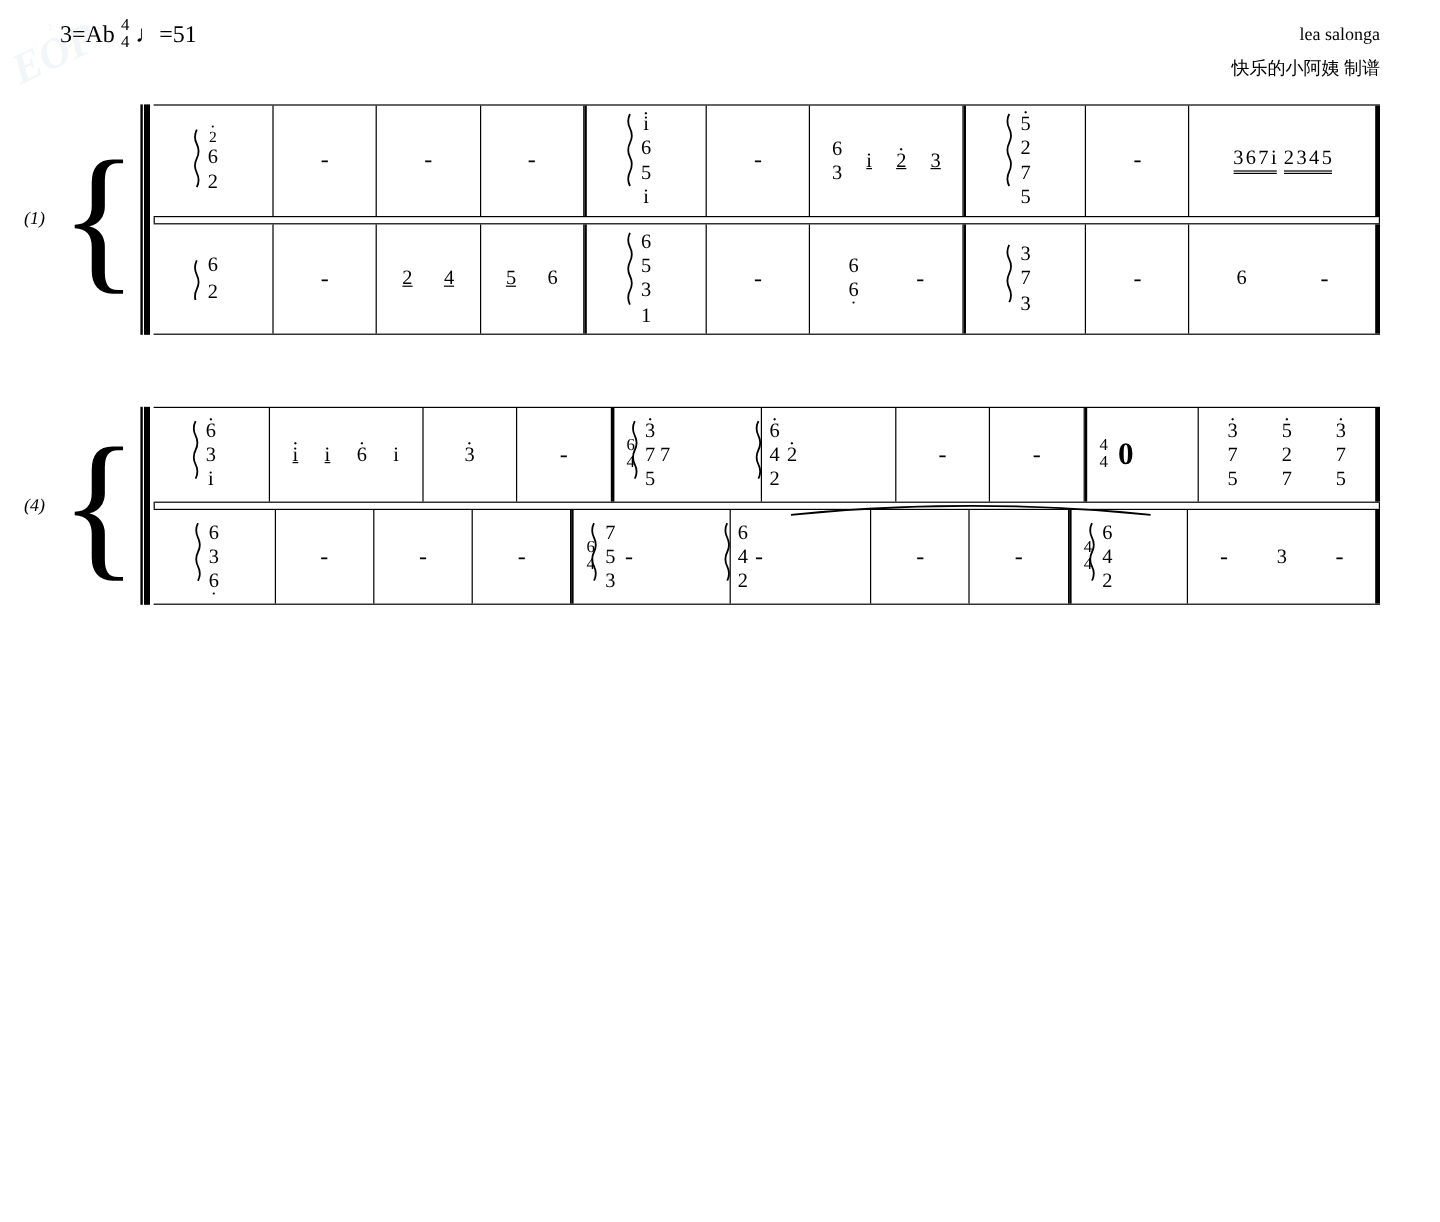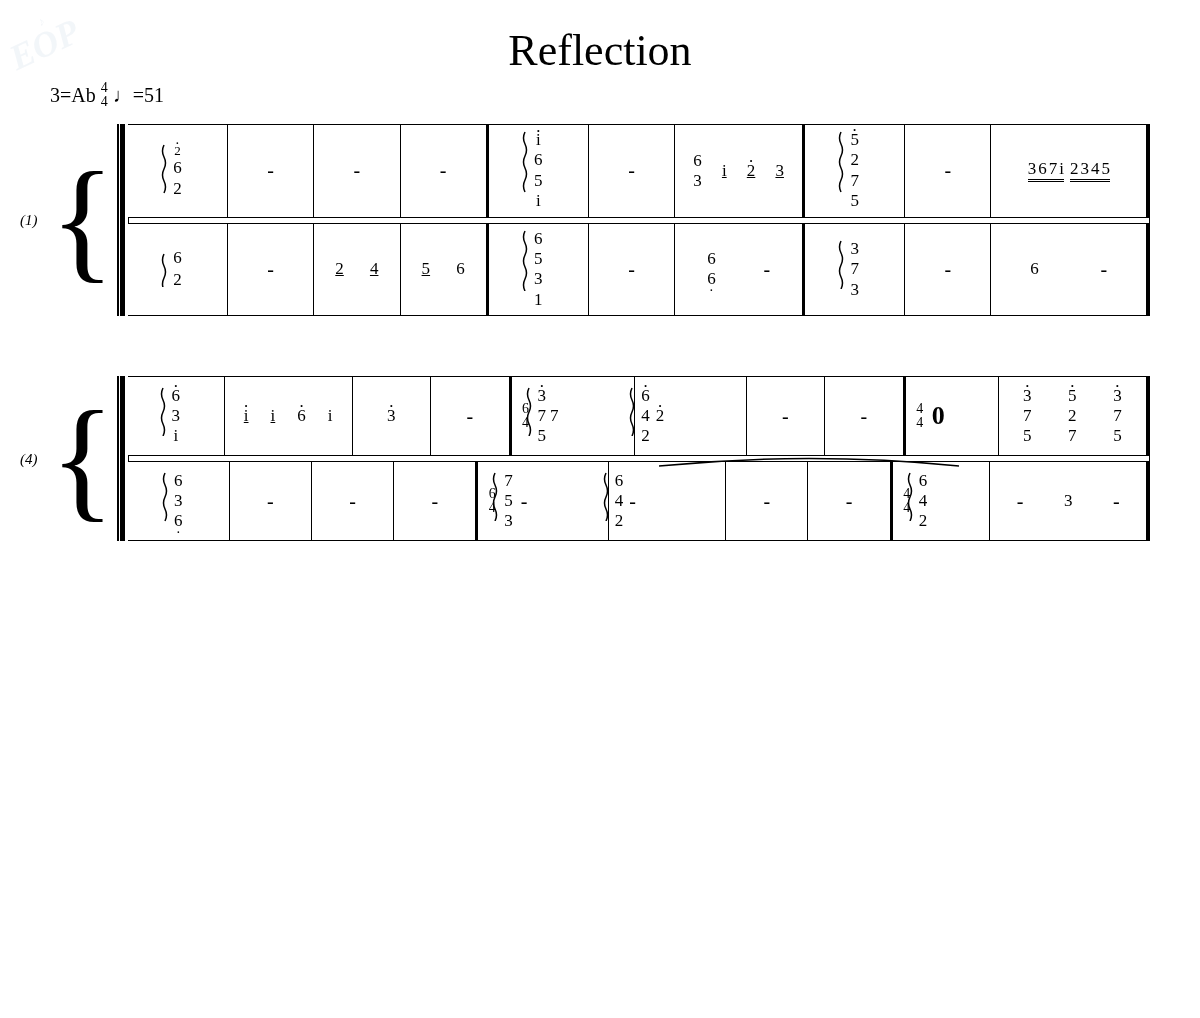--- a/index.html
+++ b/index.html
@@ -91,30 +91,33 @@
 </head>
 <body>
 
 <div class="score-page">
 
   <svg class="eop-watermark" viewBox="0 0 120 90">
     <text x="10" y="50" font-size="36" fill="#b0c4d8" font-style="italic" font-weight="bold" transform="rotate(-25,60,45)">EOP</text>
     <text x="50" y="20" font-size="12" fill="#b0c4d8" transform="rotate(-25,60,45)">♪</text>
   </svg>
 
-  <div class="score-title">Reflection</div>
 
   <div class="info-row">
     <div class="key-info">
       <span>3=Ab</span>
       <span class="frac">
         <span>4</span>
         <span>4</span>
       </span>
       <span>♩=51</span>
+    </div>
+    <div class="attribution">
+      <div>lea salonga</div>
+      <div>快乐的小阿姨  制谱</div>
     </div>
   </div>
 
   <div class="system" style="position:relative; margin-bottom:60px;">
     <span class="system-number" style="position:absolute; left:-30px; top:50%; transform:translateY(-50%); font-size:15px; font-style:italic;">(1)</span>
 
     <div style="display:flex; align-items:stretch; width:100%; margin-bottom:0;">
 
       <div style="display:flex; align-items:center; margin-right:2px;">
         <span style="font-size:135px; line-height:0.72; font-family:'Times New Roman',serif;">{</span>

